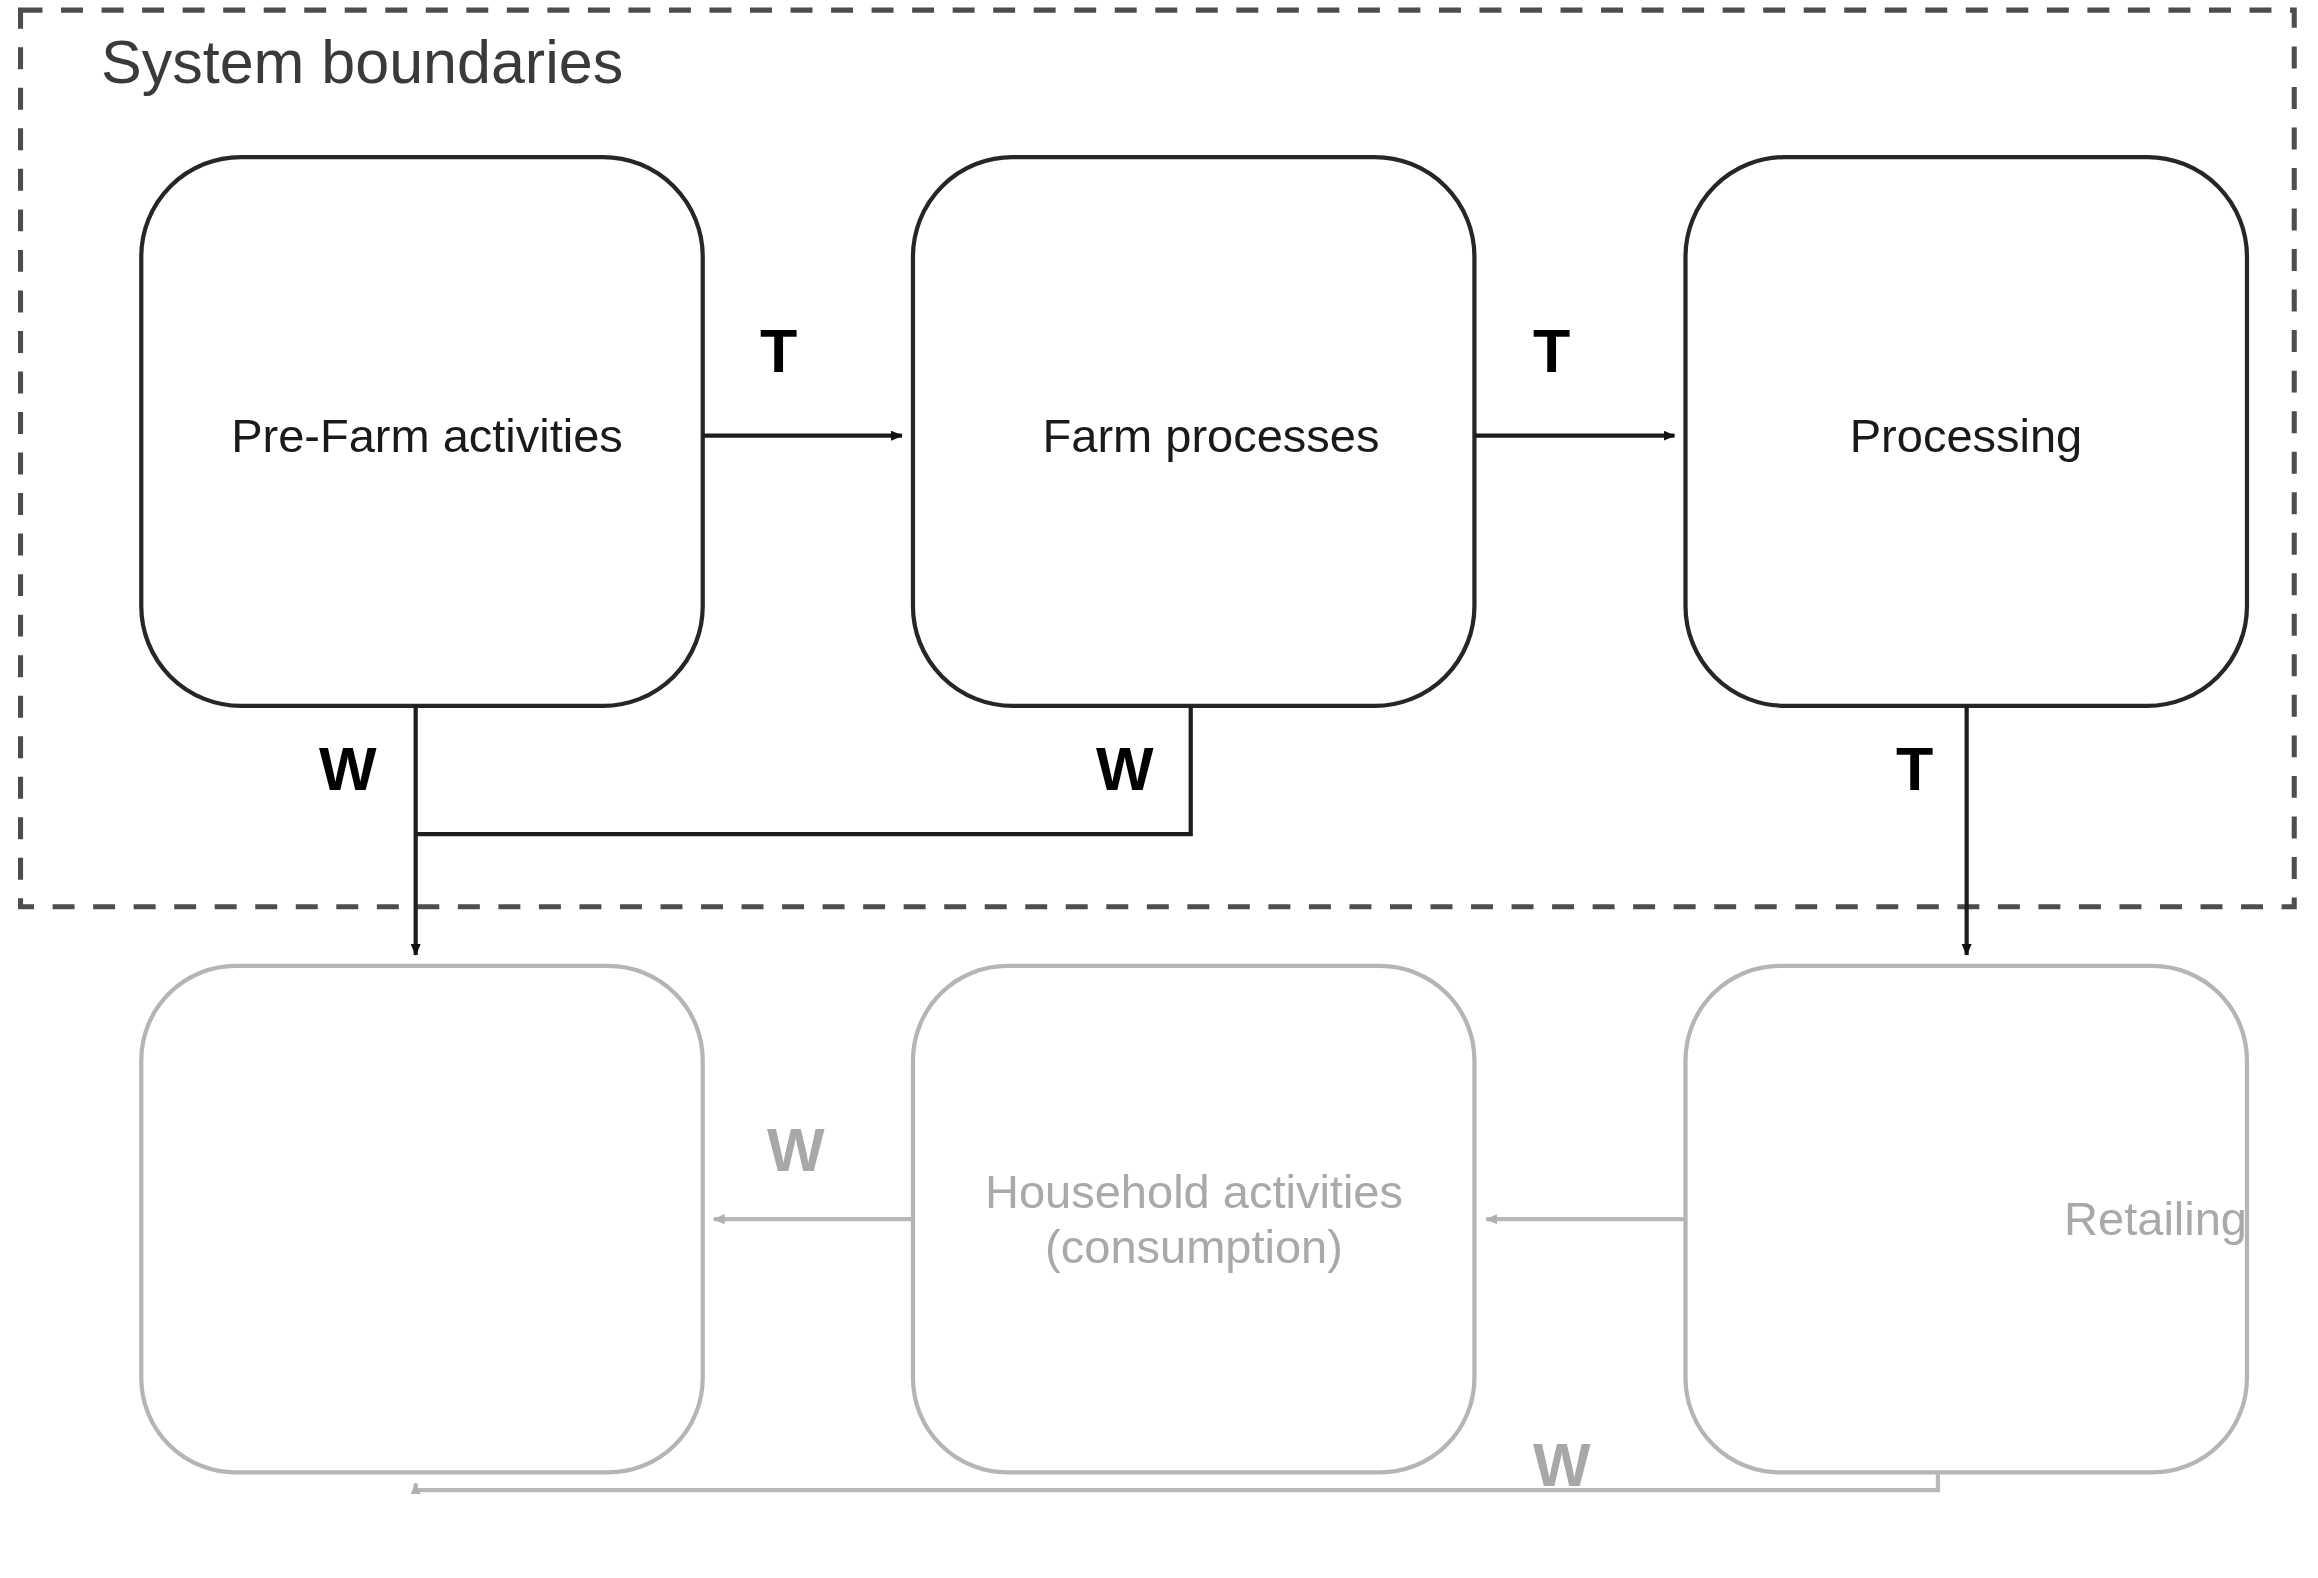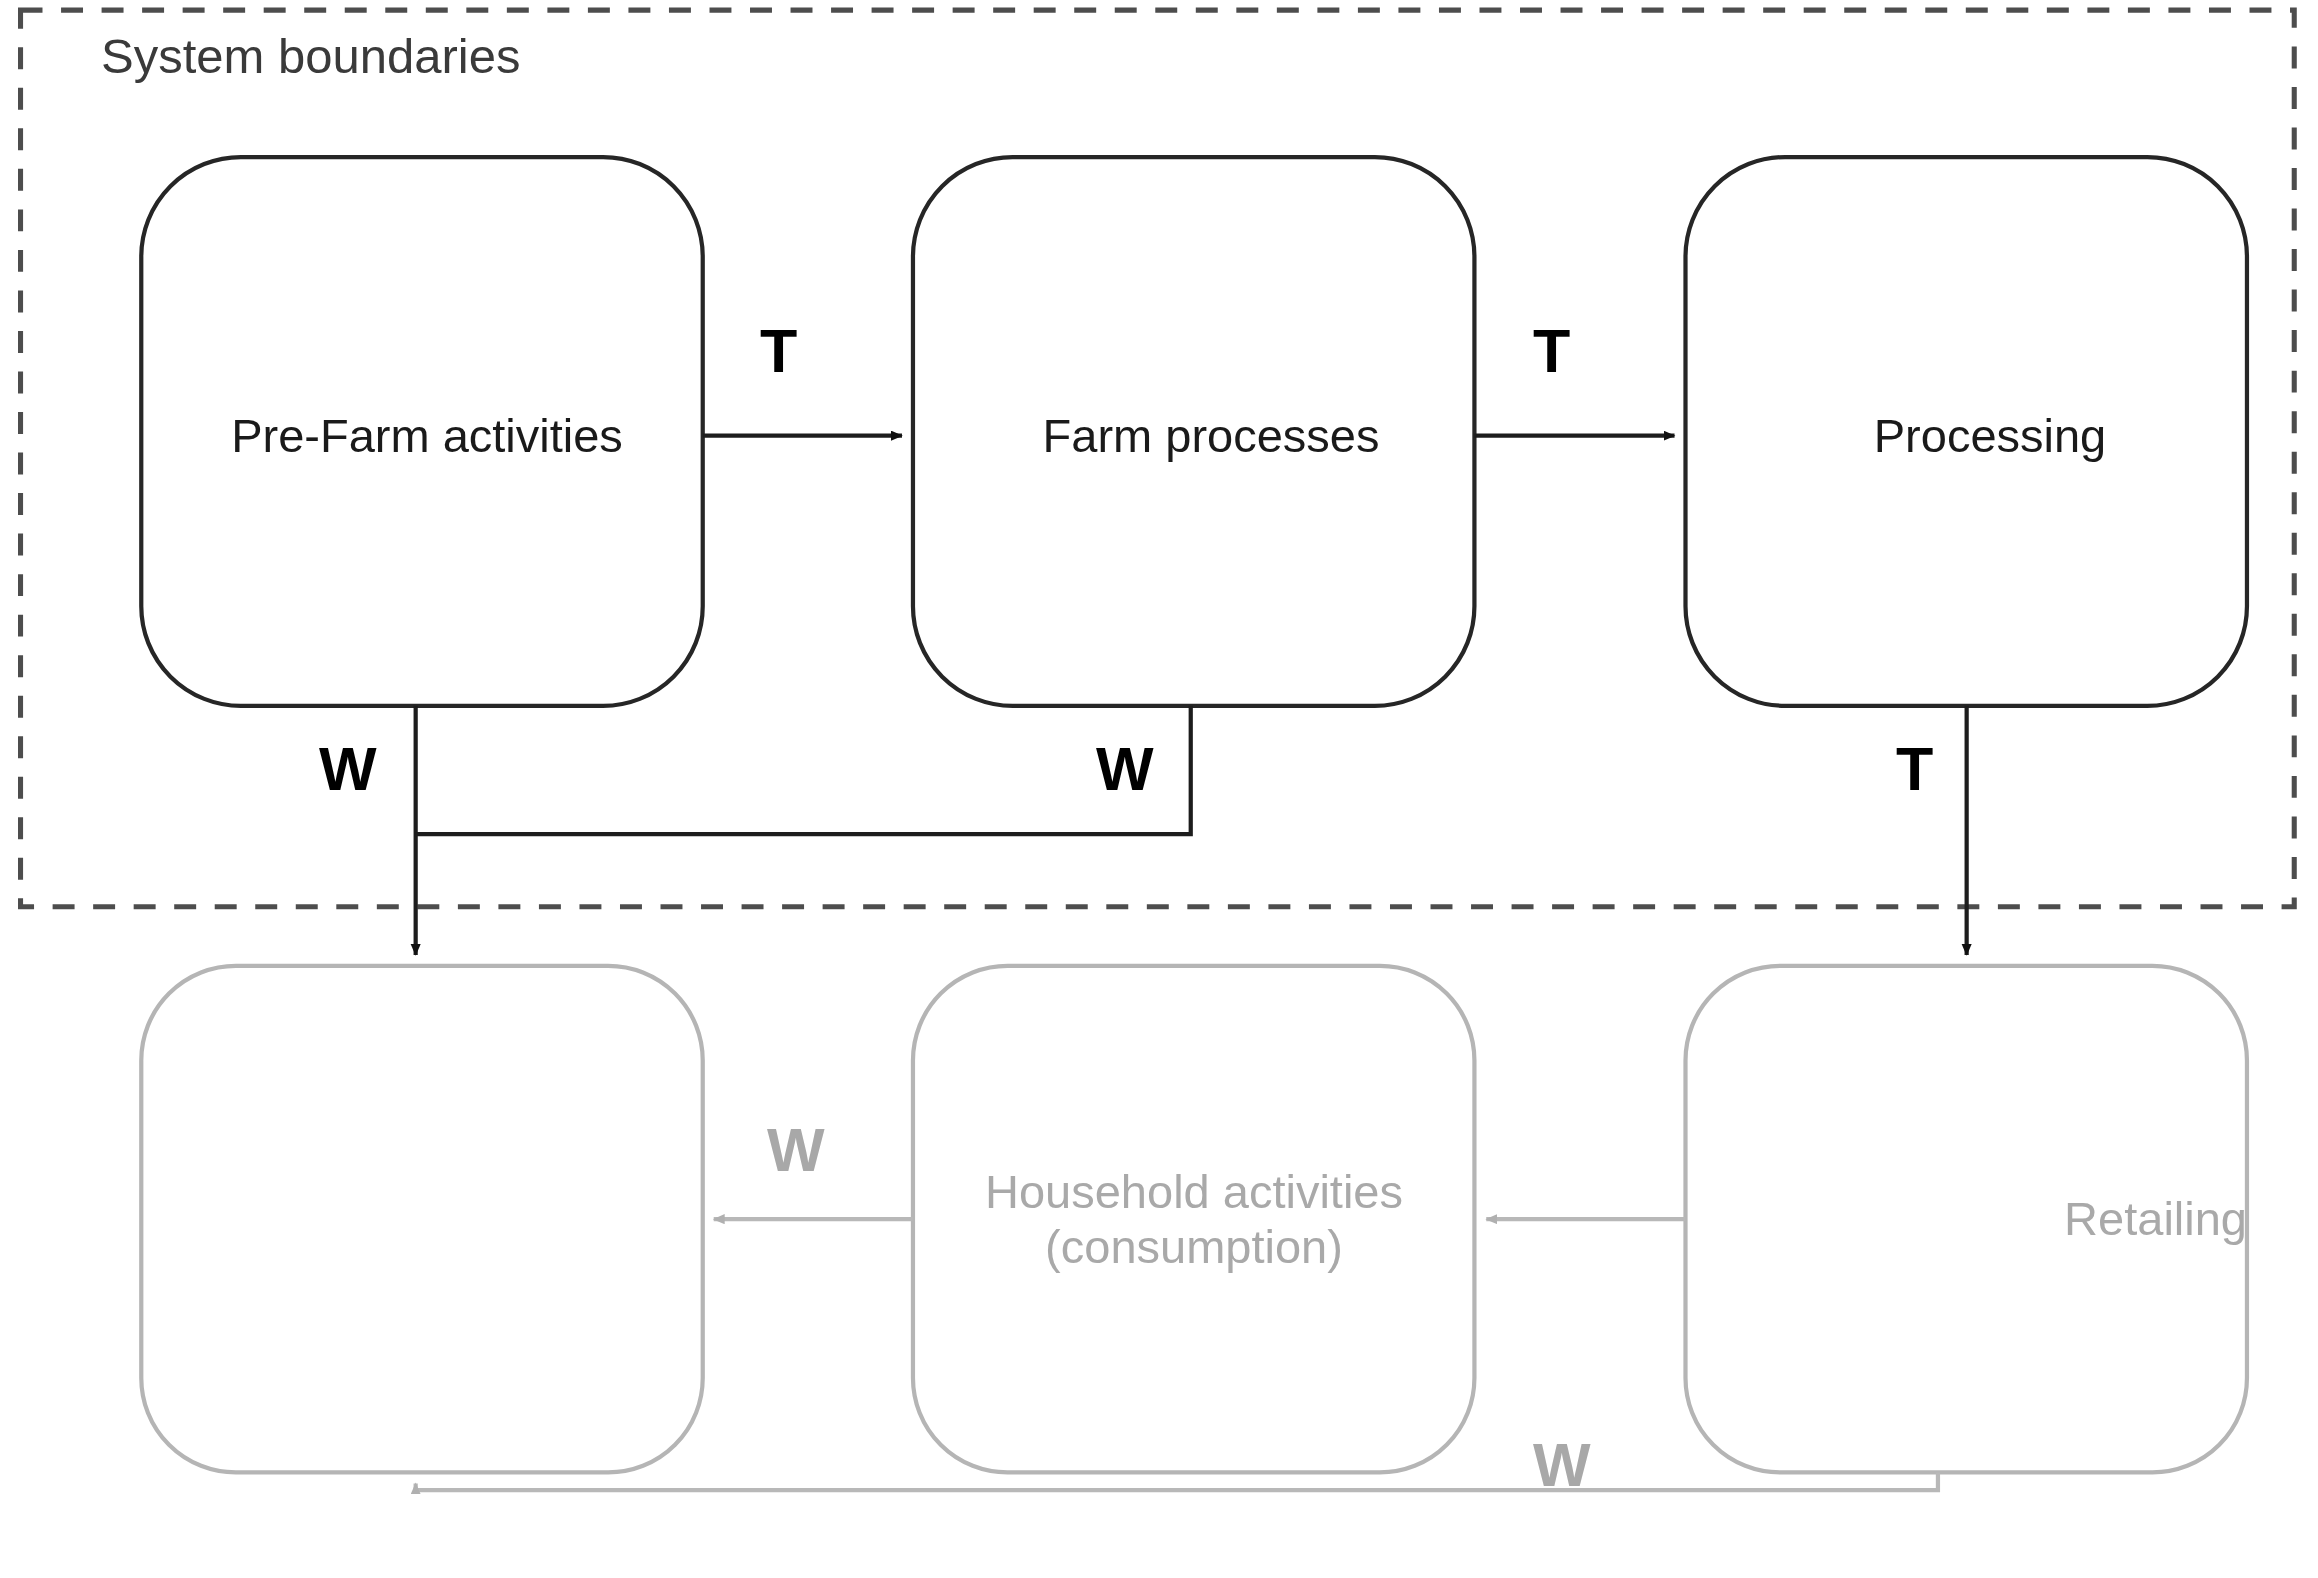--- a/index.html
+++ b/index.html
@@ -40,21 +40,21 @@
   .flow-label {
     position: absolute;
     font-weight: bold;
     line-height: 1;
   }
   .flow-label.dark { color: #000000; font-size: 61px; }
   .flow-label.light { color: #a8a8a8; font-size: 61px; }
   .boundary-title {
     position: absolute;
     color: #3a3a3a;
-    font-size: 49px;
+    font-size: 61px;
     line-height: 1;
     white-space: nowrap;
   }
 </style>
 </head>
 <body>
 
 <div id="canvas">
 
   <svg id="diagram-svg" viewBox="0 0 2746 1869" xmlns="http://www.w3.org/2000/svg">
@@ -91,21 +91,21 @@
 
     <line x1="1996" y1="1444" x2="1760" y2="1444" stroke="#b8b8b8" stroke-width="5" marker-end="url(#arrow-light)"></line>
 
     <path d="M 2295 1744 L 2295 1765 L 492 1765 L 492 1757" fill="none" stroke="#b8b8b8" stroke-width="5" marker-end="url(#arrow-light)"></path>
   </svg>
 
   <div class="boundary-title" style="left:101px; top:32px;">System boundaries</div>
 
   <div class="node-label upper" style="left:141px; top:408px; width:572px;">Pre-Farm activities</div>
   <div class="node-label upper" style="left:930px; top:408px; width:562px;">Farm processes</div>
-  <div class="node-label upper" style="left:1685px; top:408px; width:562px;padding-left:24px;">Processing</div>
+  <div class="node-label upper" style="left:1685px; top:408px; width:562px;">Processing</div>
 
   <div class="node-label lower" style="left:913px; top:1164px; width:562px;">Household activities
 (consumption)</div>
   <div class="node-label lower" style="left:1685px; top:1191px; width:562px;text-align:right;">Retailing</div>
 
   <div class="flow-label dark" style="left:760px; top:321px;">T</div>
   <div class="flow-label dark" style="left:1533px; top:321px;">T</div>
   <div class="flow-label dark" style="left:319px; top:739px;">W</div>
   <div class="flow-label dark" style="left:1096px; top:739px;">W</div>
   <div class="flow-label dark" style="left:1896px; top:739px;">T</div>

